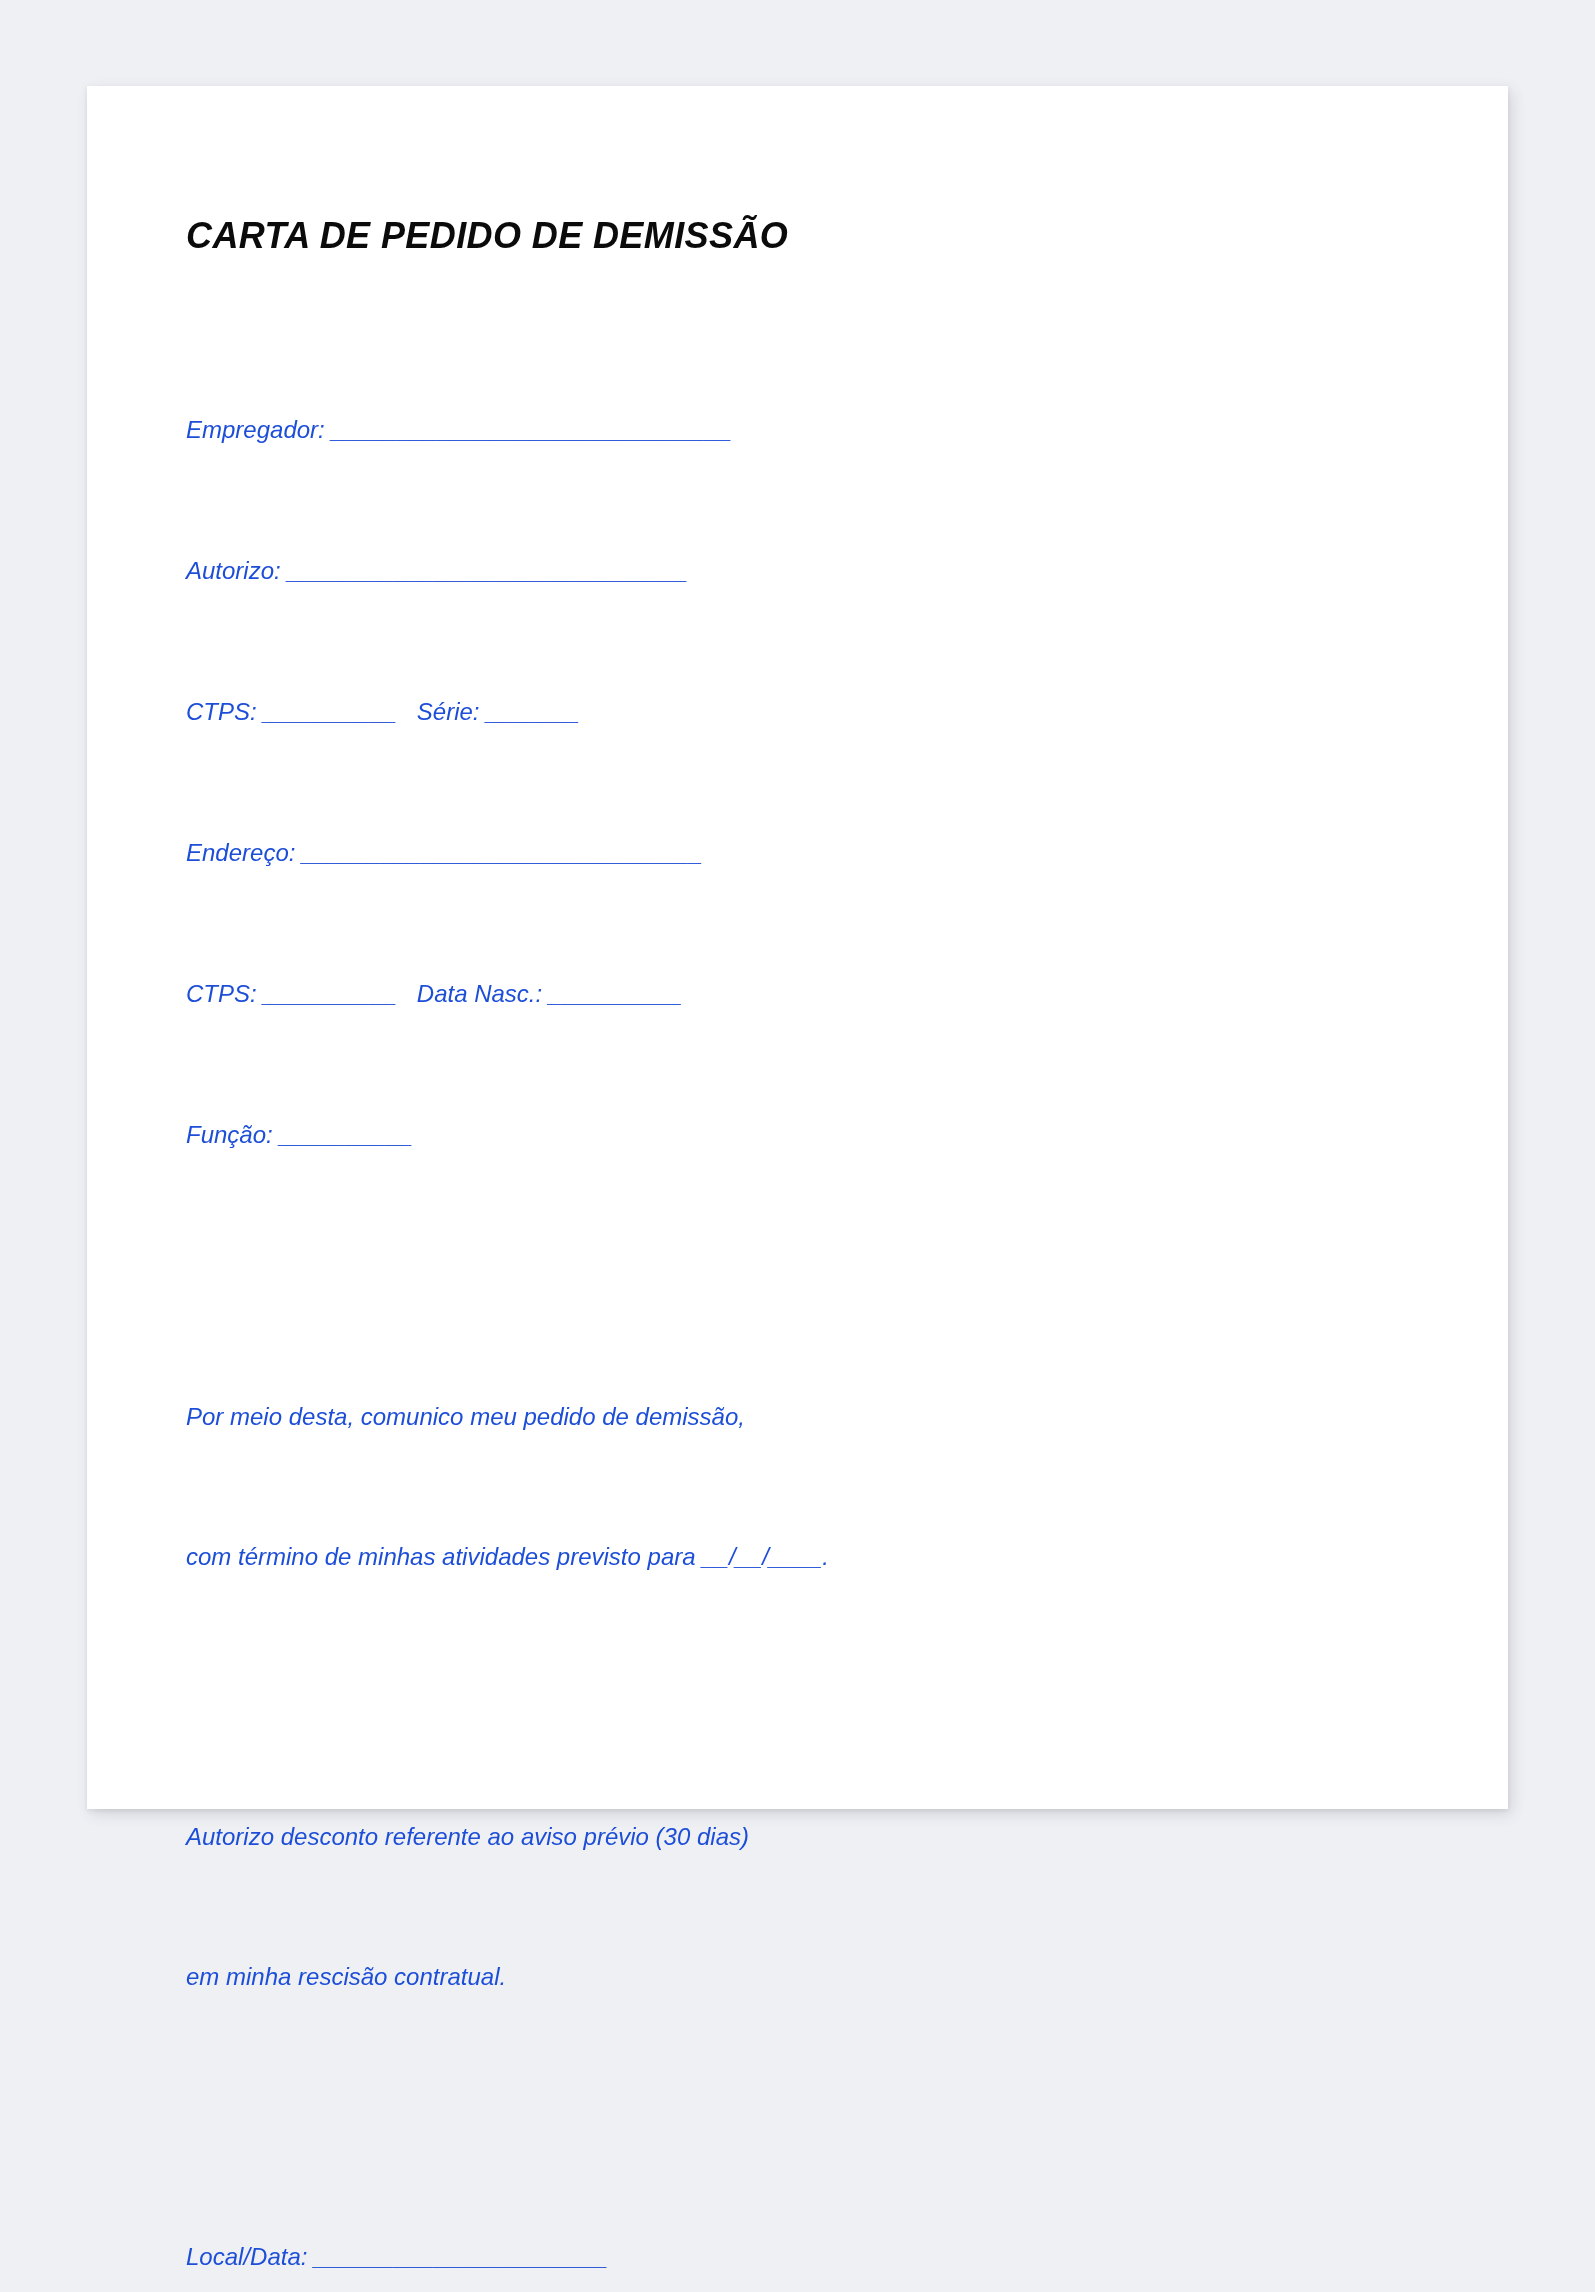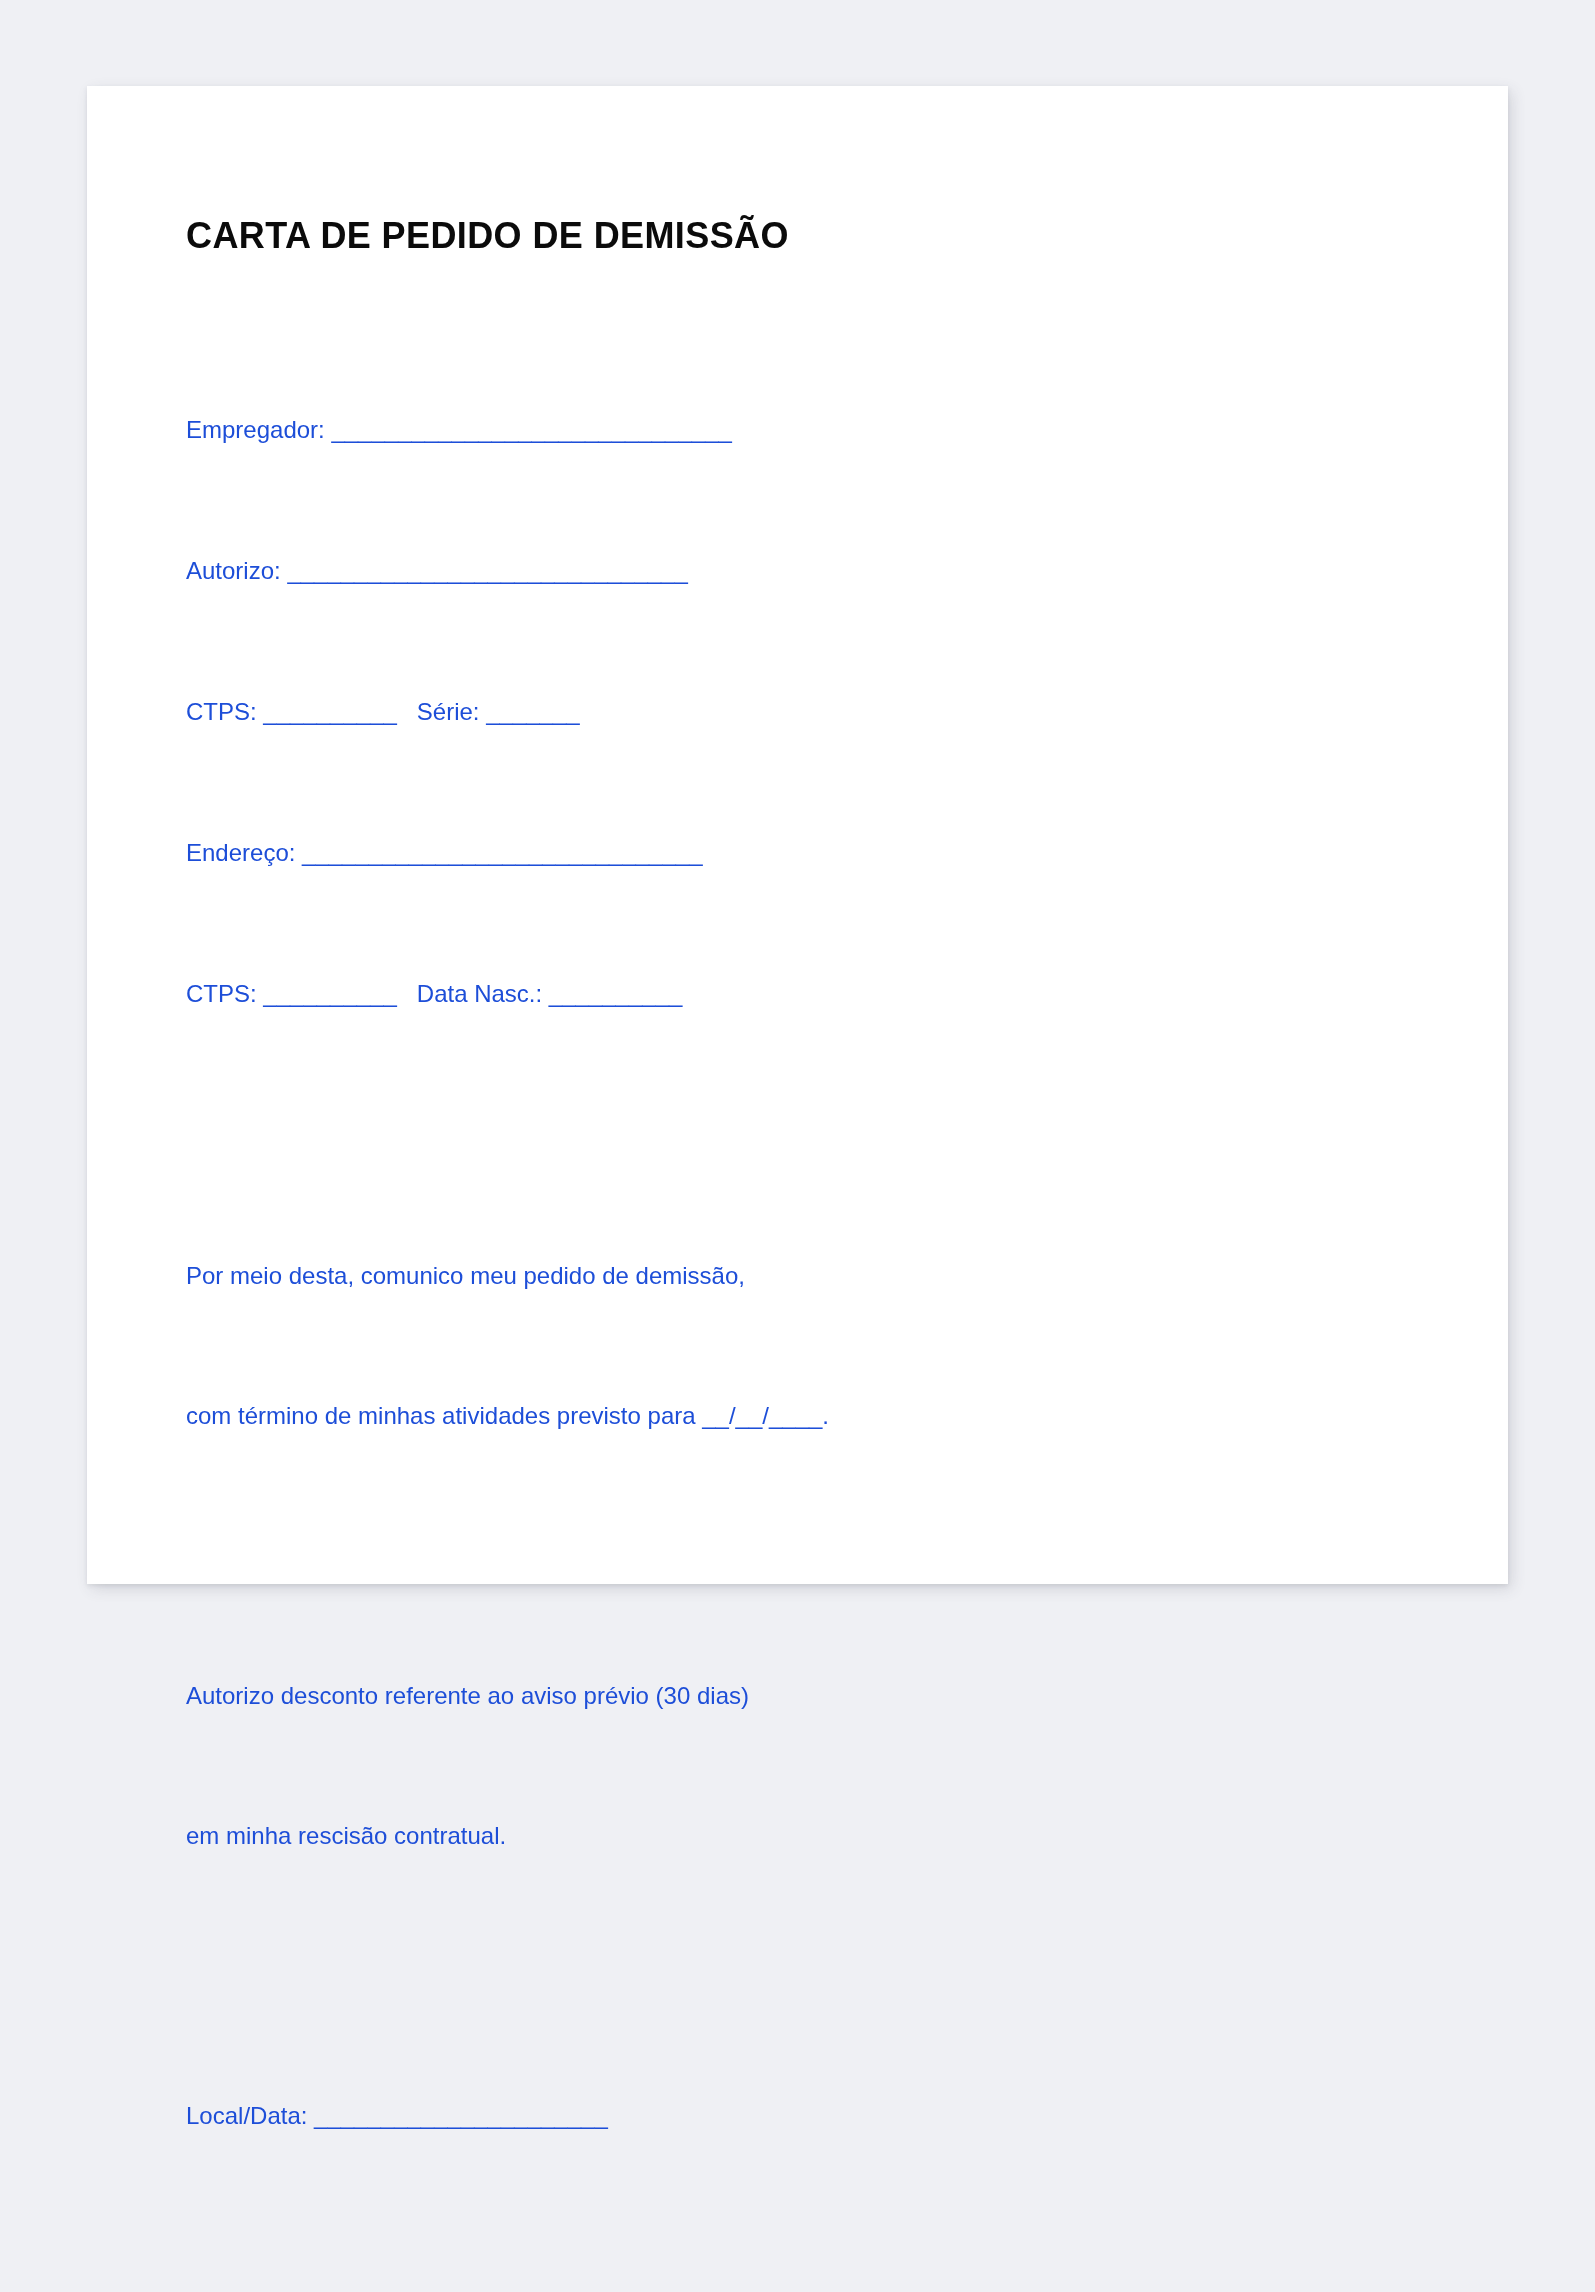--- a/index.html
+++ b/index.html
@@ -22,24 +22,25 @@
     height: 2293px;
     background: #eff0f4;
   }
 
   
   .document-sheet {
     position: absolute;
     left: 87px;
     top: 86px;
     width: 1421px;
-    height: 1498px;
+    height: 1723px;
     background: #ffffff;
     box-shadow: 3.6px 5.4px 14.3px rgba(60, 64, 80, 0.16),
                 0 1.8px 4.5px rgba(60, 64, 80, 0.10);
+    font-style: italic;
   }
 
   .document-body {
     position: absolute;
     left: 99px;
     top: 130px;
     right: 54px;
   }
 
   
@@ -94,20 +95,21 @@
     <div class="document-body">
 
       <h1 class="doc-title">CARTA DE PEDIDO DE DEMISSÃO</h1>
 
       <div class="field-block">
         <div class="field-line">Empregador: ______________________________</div>
         <div class="field-line">Autorizo: ______________________________</div>
         <div class="field-line">CTPS: __________   Série: _______</div>
         <div class="field-line">Endereço: ______________________________</div>
         <div class="field-line">CTPS: __________   Data Nasc.: __________</div>
+        <div class="field-line">Função: __________</div>
       </div>
 
       <div class="para-block">
         <div class="para-line">Por meio desta, comunico meu pedido de demissão,</div>
         <div class="para-line">com término de minhas atividades previsto para __/__/____.</div>
       </div>
 
       <div class="block-gap"></div>
 
       <div class="para-block" style="margin-top:0">

